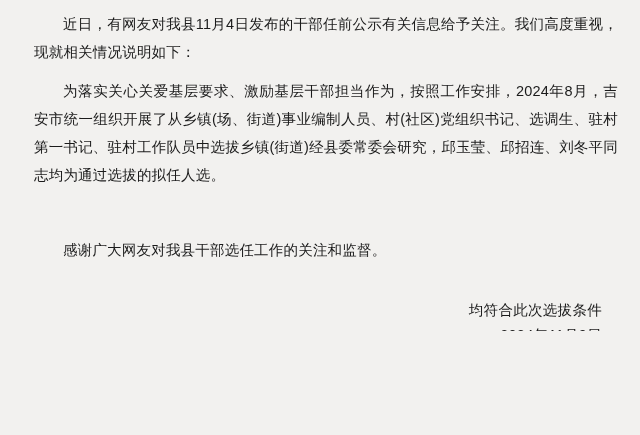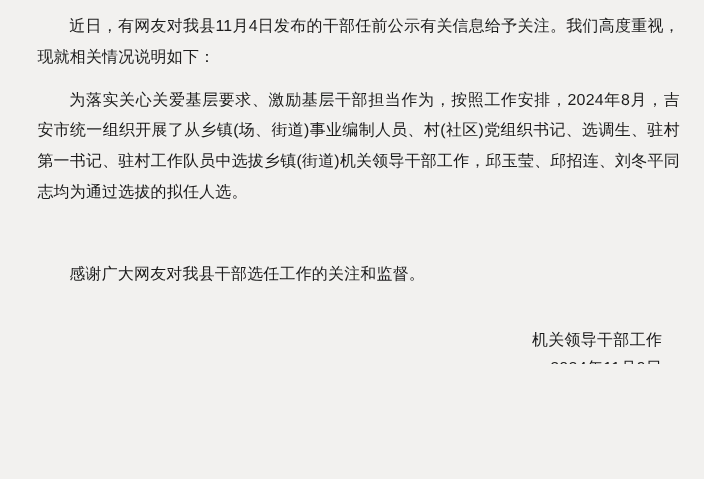--- a/index.html
+++ b/index.html
@@ -48,20 +48,20 @@
   .signature div {
     letter-spacing: 0.3px;
   }
 </style>
 </head>
 <body>
 
 <div class="page">
   <div class="doc-body">
     <p class="para">近日，有网友对我县11月4日发布的干部任前公示有关信息给予关注。我们高度重视，现就相关情况说明如下：</p>
-    <p class="para">为落实关心关爱基层要求、激励基层干部担当作为，按照工作安排，2024年8月，吉安市统一组织开展了从乡镇(场、街道)事业编制人员、村(社区)党组织书记、选调生、驻村第一书记、驻村工作队员中选拔乡镇(街道)机关领导干部工作，邱玉莹、邱招连、刘冬平同志均为通过选拔的拟任人选。</p>
+    <p class="para">为落实关心关爱基层要求、激励基层干部担当作为，按照工作安排，2024年8月，吉安市统一组织开展了从乡镇(场、街道)事业编制人员、村(社区)党组织书记、选调生、驻村第一书记、驻村工作队员中选拔乡镇(街道)经县委常委会研究，邱玉莹、邱招连、刘冬平同志均为通过选拔的拟任人选。</p>
     <p class="para">感谢广大网友对我县干部选任工作的关注和监督。</p>
   </div>
   <div class="signature">
-    <div>机关领导干部工作</div>
+    <div>均符合此次选拔条件</div>
     <div>2024年11月9日</div>
   </div>
 </div>
 
 </body></html>

